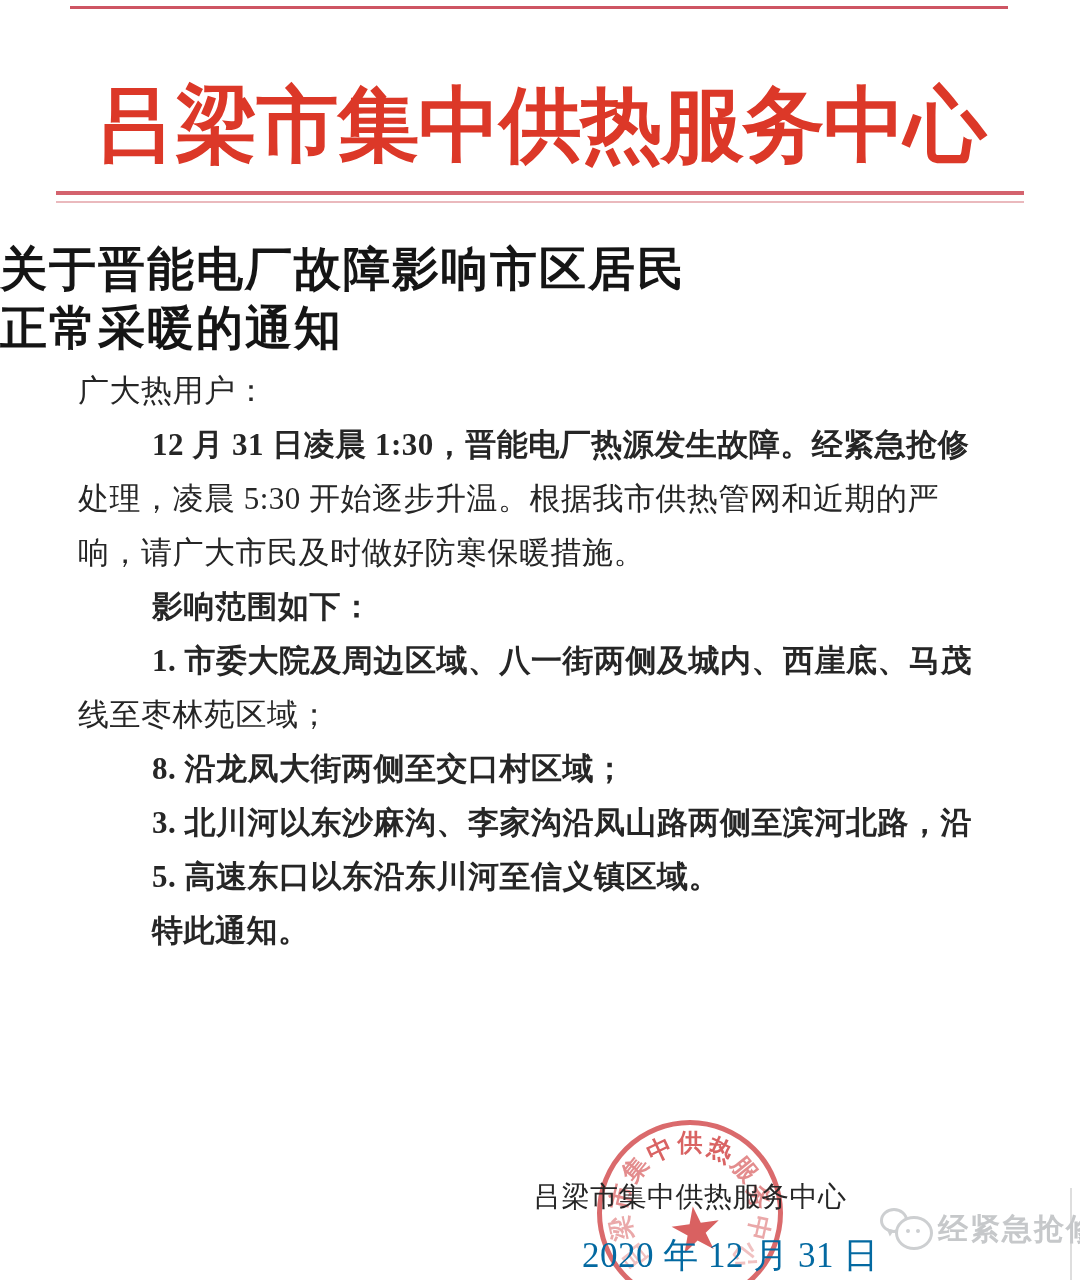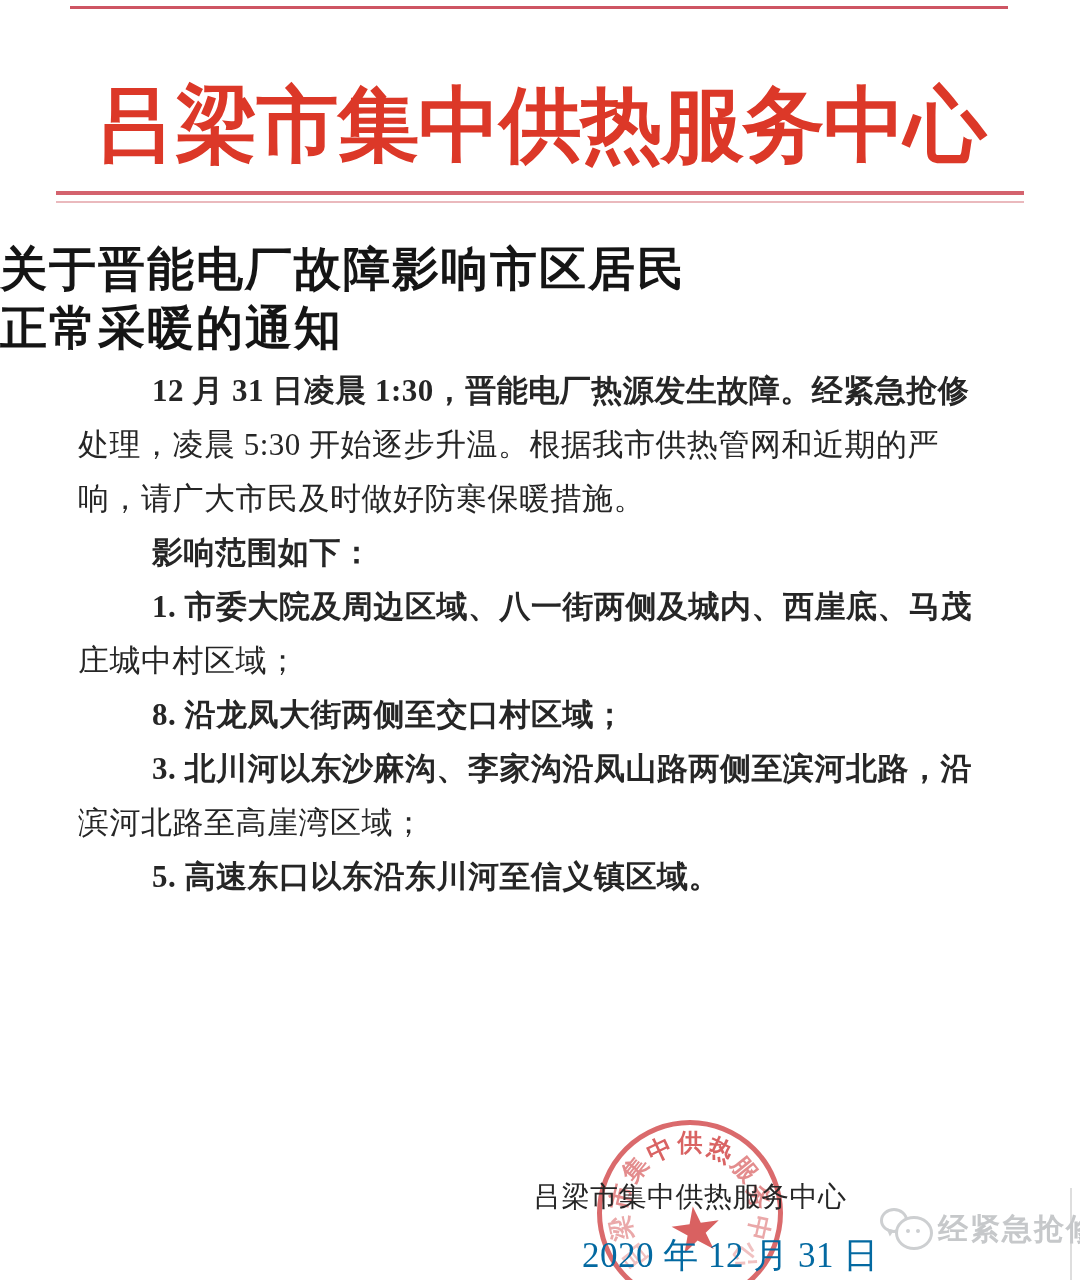--- a/index.html
+++ b/index.html
@@ -148,30 +148,31 @@
 
 <div class="rule-thick"></div>
 <div class="rule-thin"></div>
 
 <div class="doc-title">
   <div>关于晋能电厂故障影响市区居民</div>
   <div>正常采暖的通知</div>
 </div>
 
 <div class="body-text">
+  <div class="line">广大热用户：</div>
   <div class="line ind">12 月 31 日凌晨 1:30，晋能电厂热源发生故障。经紧急抢修</div>
   <div class="line">处理，凌晨 5:30 开始逐步升温。根据我市供热管网和近期的严</div>
   <div class="line">响，请广大市民及时做好防寒保暖措施。</div>
   <div class="line ind">影响范围如下：</div>
   <div class="line ind">1. 市委大院及周边区域、八一街两侧及城内、西崖底、马茂</div>
-  <div class="line">庄城中村区域；</div>
+  <div class="line">线至枣林苑区域；</div>
   <div class="line ind">8. 沿龙凤大街两侧至交口村区域；</div>
   <div class="line ind">3. 北川河以东沙麻沟、李家沟沿凤山路两侧至滨河北路，沿</div>
-  <div class="line">滨河北路至高崖湾区域；</div>
   <div class="line ind">5. 高速东口以东沿东川河至信义镇区域。</div>
+  <div class="line ind">特此通知。</div>
 </div>
 
 <div class="stamp">
   <span class="stamp-star">★</span>
   <span id="stamp-arc"><span class="stamp-char" style="transform: rotate(-128deg) translateY(-70px); opacity: 0.32;">吕</span><span class="stamp-char" style="transform: rotate(-102.4deg) translateY(-70px); opacity: 0.45;">梁</span><span class="stamp-char" style="transform: rotate(-76.8deg) translateY(-70px); opacity: 0.6;">市</span><span class="stamp-char" style="transform: rotate(-51.2deg) translateY(-70px); opacity: 0.6;">集</span><span class="stamp-char" style="transform: rotate(-25.6deg) translateY(-70px); opacity: 0.82;">中</span><span class="stamp-char" style="transform: rotate(0deg) translateY(-70px); opacity: 0.82;">供</span><span class="stamp-char" style="transform: rotate(25.6deg) translateY(-70px); opacity: 0.82;">热</span><span class="stamp-char" style="transform: rotate(51.2deg) translateY(-70px); opacity: 0.6;">服</span><span class="stamp-char" style="transform: rotate(76.8deg) translateY(-70px); opacity: 0.6;">务</span><span class="stamp-char" style="transform: rotate(102.4deg) translateY(-70px); opacity: 0.45;">中</span><span class="stamp-char" style="transform: rotate(128deg) translateY(-70px); opacity: 0.32;">心</span></span>
 </div>
 
 <div class="sig-org">吕梁市集中供热服务中心</div>
 <div class="sig-date">2020 年 12 月 31 日</div>
 

